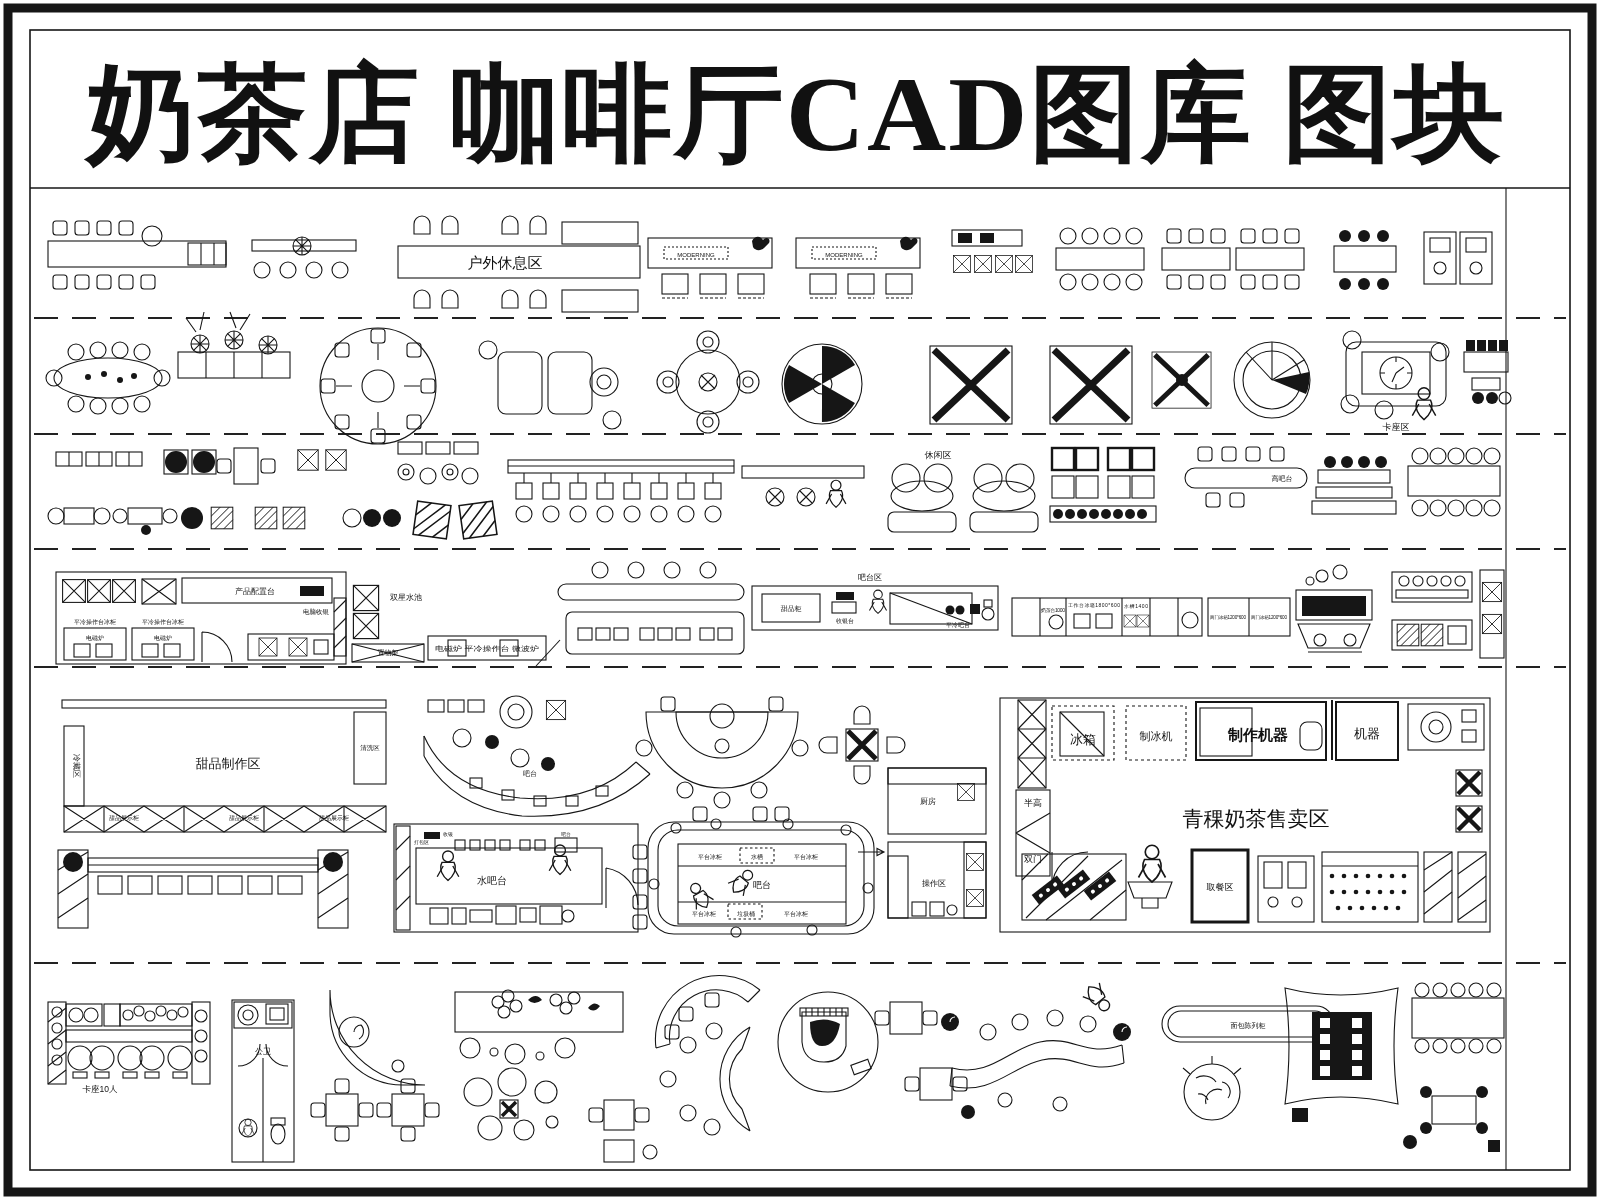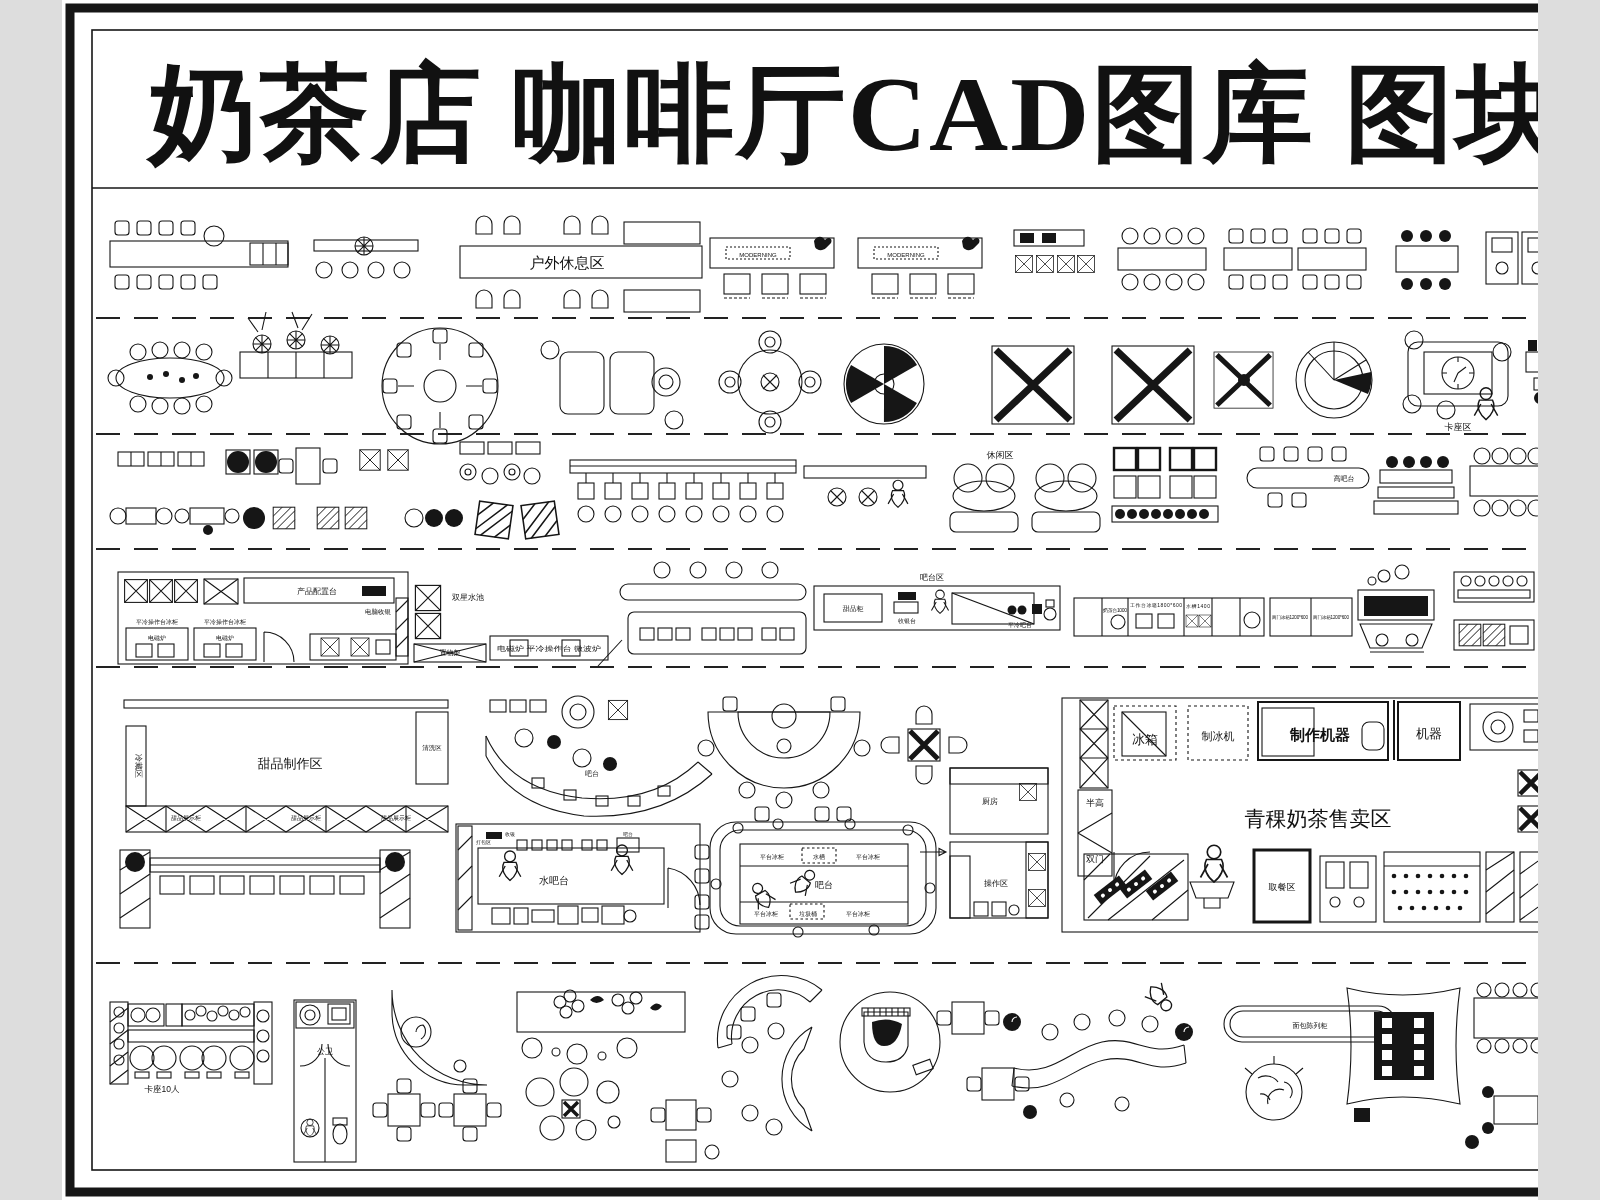--- a/index.html
+++ b/index.html
@@ -1,16 +1,16 @@
 <!DOCTYPE html>
 <html><head>
 <meta charset="utf-8">
 <style>
   html,body{margin:0;background:#ddd}
-  .sheet{width:1476px;height:1200px;background:#fff;position:relative;margin:0 auto;overflow:hidden;font-family:"Liberation Sans","DejaVu Sans",sans-serif}
+  .sheet{width:1600px;height:1200px;background:#fff;position:relative;margin:0 auto;overflow:hidden;font-family:"Liberation Sans","DejaVu Sans",sans-serif}
   .sheet svg{position:absolute;left:0;top:0}
   .ln{stroke:#161616;fill:none;stroke-width:1.1;stroke-linecap:butt}
   .f{fill:#161616;stroke:none}
   .w{fill:#fff;stroke:none}
   text{fill:#111;stroke:none;font-family:"Liberation Sans","DejaVu Sans",sans-serif}
   .title{font-family:"Liberation Serif","DejaVu Serif",serif;font-weight:bold;letter-spacing:2px}
   .sep{stroke:#222;stroke-width:2;stroke-dasharray:24 14}
   .b2{stroke-width:2}
   .b3{stroke-width:3}
 </style>

